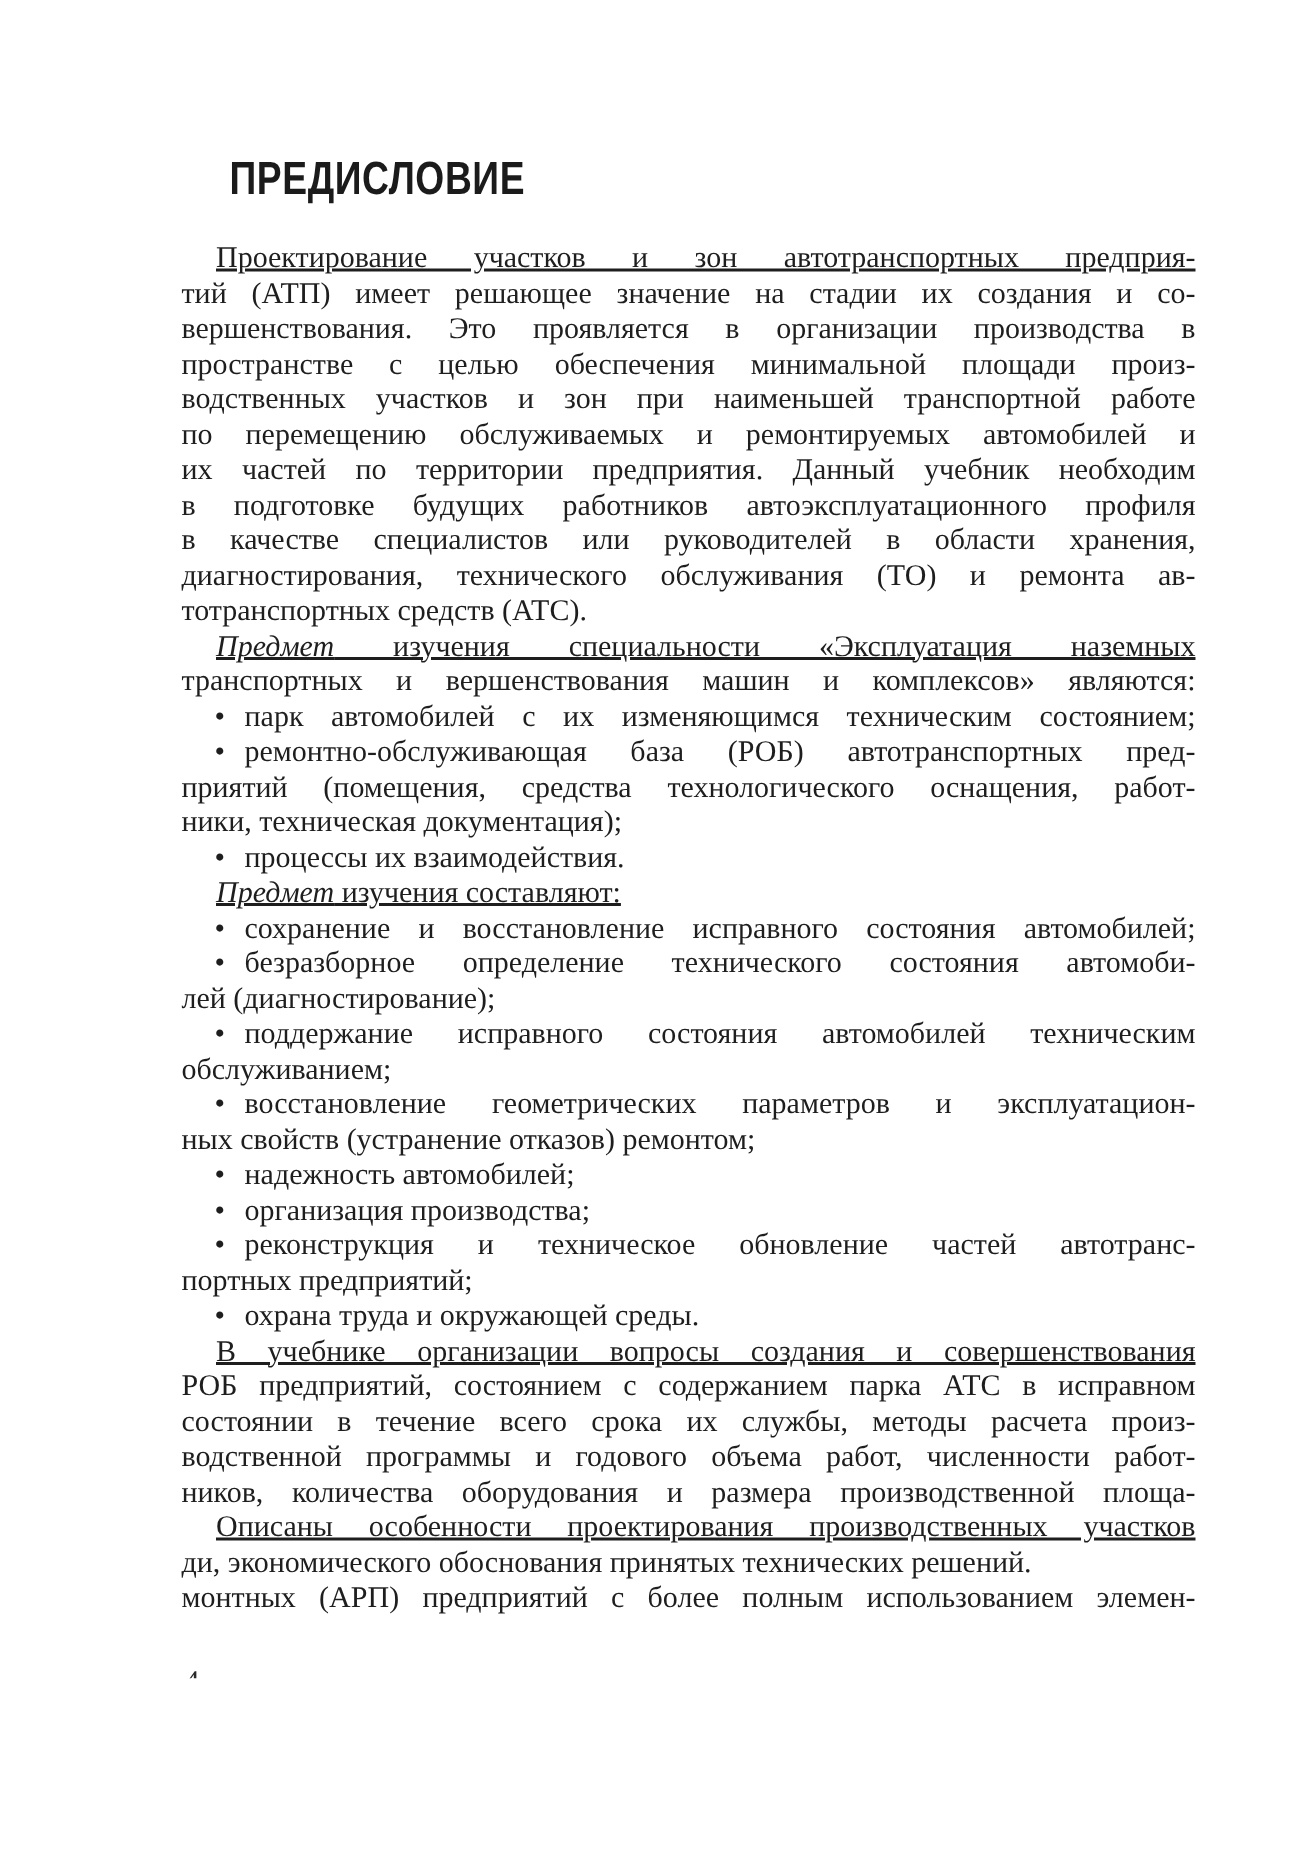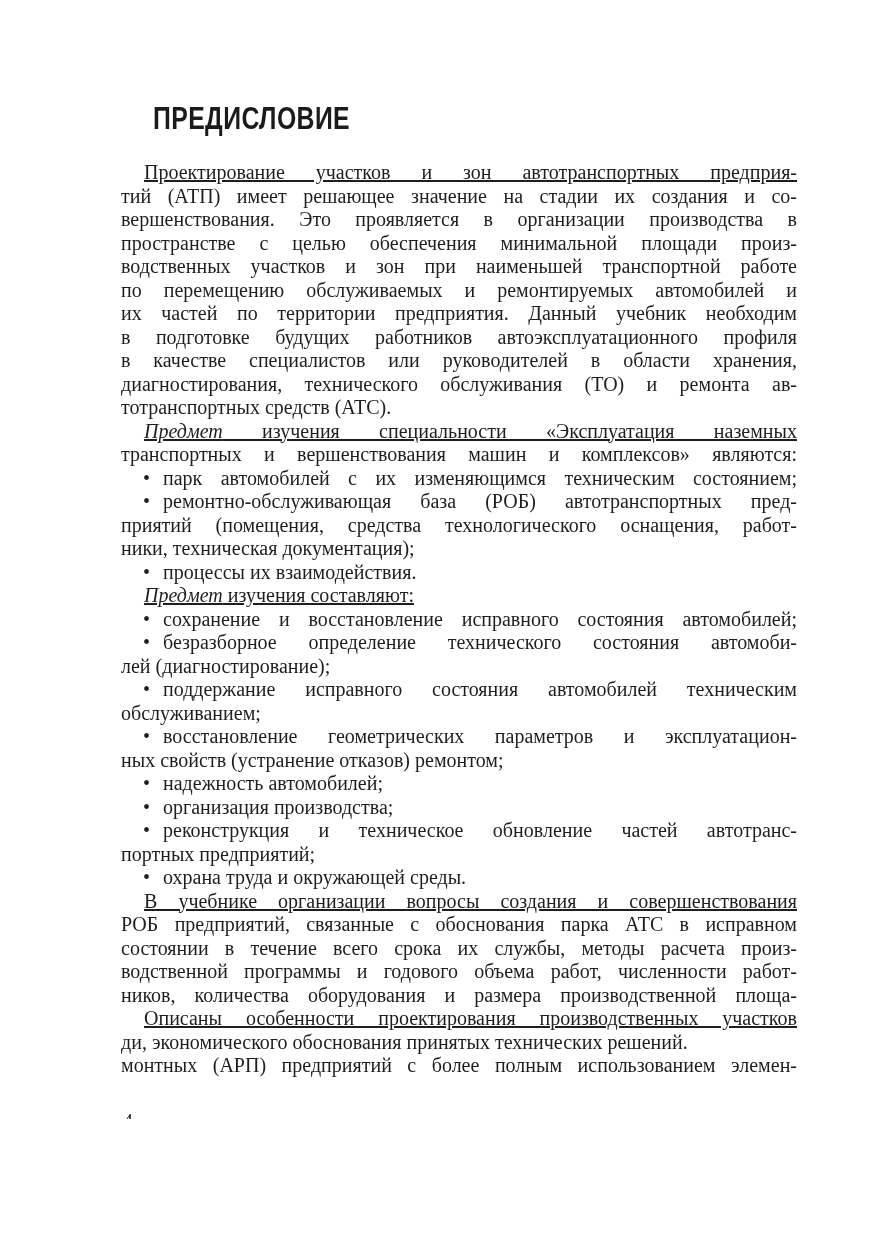--- a/index.html
+++ b/index.html
@@ -70,21 +70,21 @@
       <div class="line j bullet"><span class="bullet-glyph">•</span>поддержание исправного состояния автомобилей техническим</div>
       <div class="line">обслуживанием;</div>
       <div class="line j bullet"><span class="bullet-glyph">•</span>восстановление геометрических параметров и эксплуатацион-</div>
       <div class="line">ных свойств (устранение отказов) ремонтом;</div>
       <div class="line bullet"><span class="bullet-glyph">•</span>надежность автомобилей;</div>
       <div class="line bullet"><span class="bullet-glyph">•</span>организация производства;</div>
       <div class="line j bullet"><span class="bullet-glyph">•</span>реконструкция и техническое обновление частей автотранс-</div>
       <div class="line">портных предприятий;</div>
       <div class="line bullet"><span class="bullet-glyph">•</span>охрана труда и окружающей среды.</div>
       <div class="line j indent">В учебнике организации вопросы создания и совершенствования</div>
-      <div class="line j">РОБ предприятий, связанные с обоснования парка АТС в исправном</div>
+      <div class="line j">РОБ предприятий, состоянием с содержанием парка АТС в исправном</div>
       <div class="line j">состоянии в течение всего срока их службы, методы расчета произ-</div>
       <div class="line j">водственной программы и годового объема работ, численности работ-</div>
       <div class="line j">ников, количества оборудования и размера производственной площа-</div>
       <div class="line j indent">Описаны особенности проектирования производственных участков</div>
       <div class="line">ди, экономического обоснования принятых технических решений.</div>
       <div class="line j">монтных (АРП) предприятий с более полным использованием элемен-</div>
     </div>
   <div class="page-number">4</div>
 </div>
 

